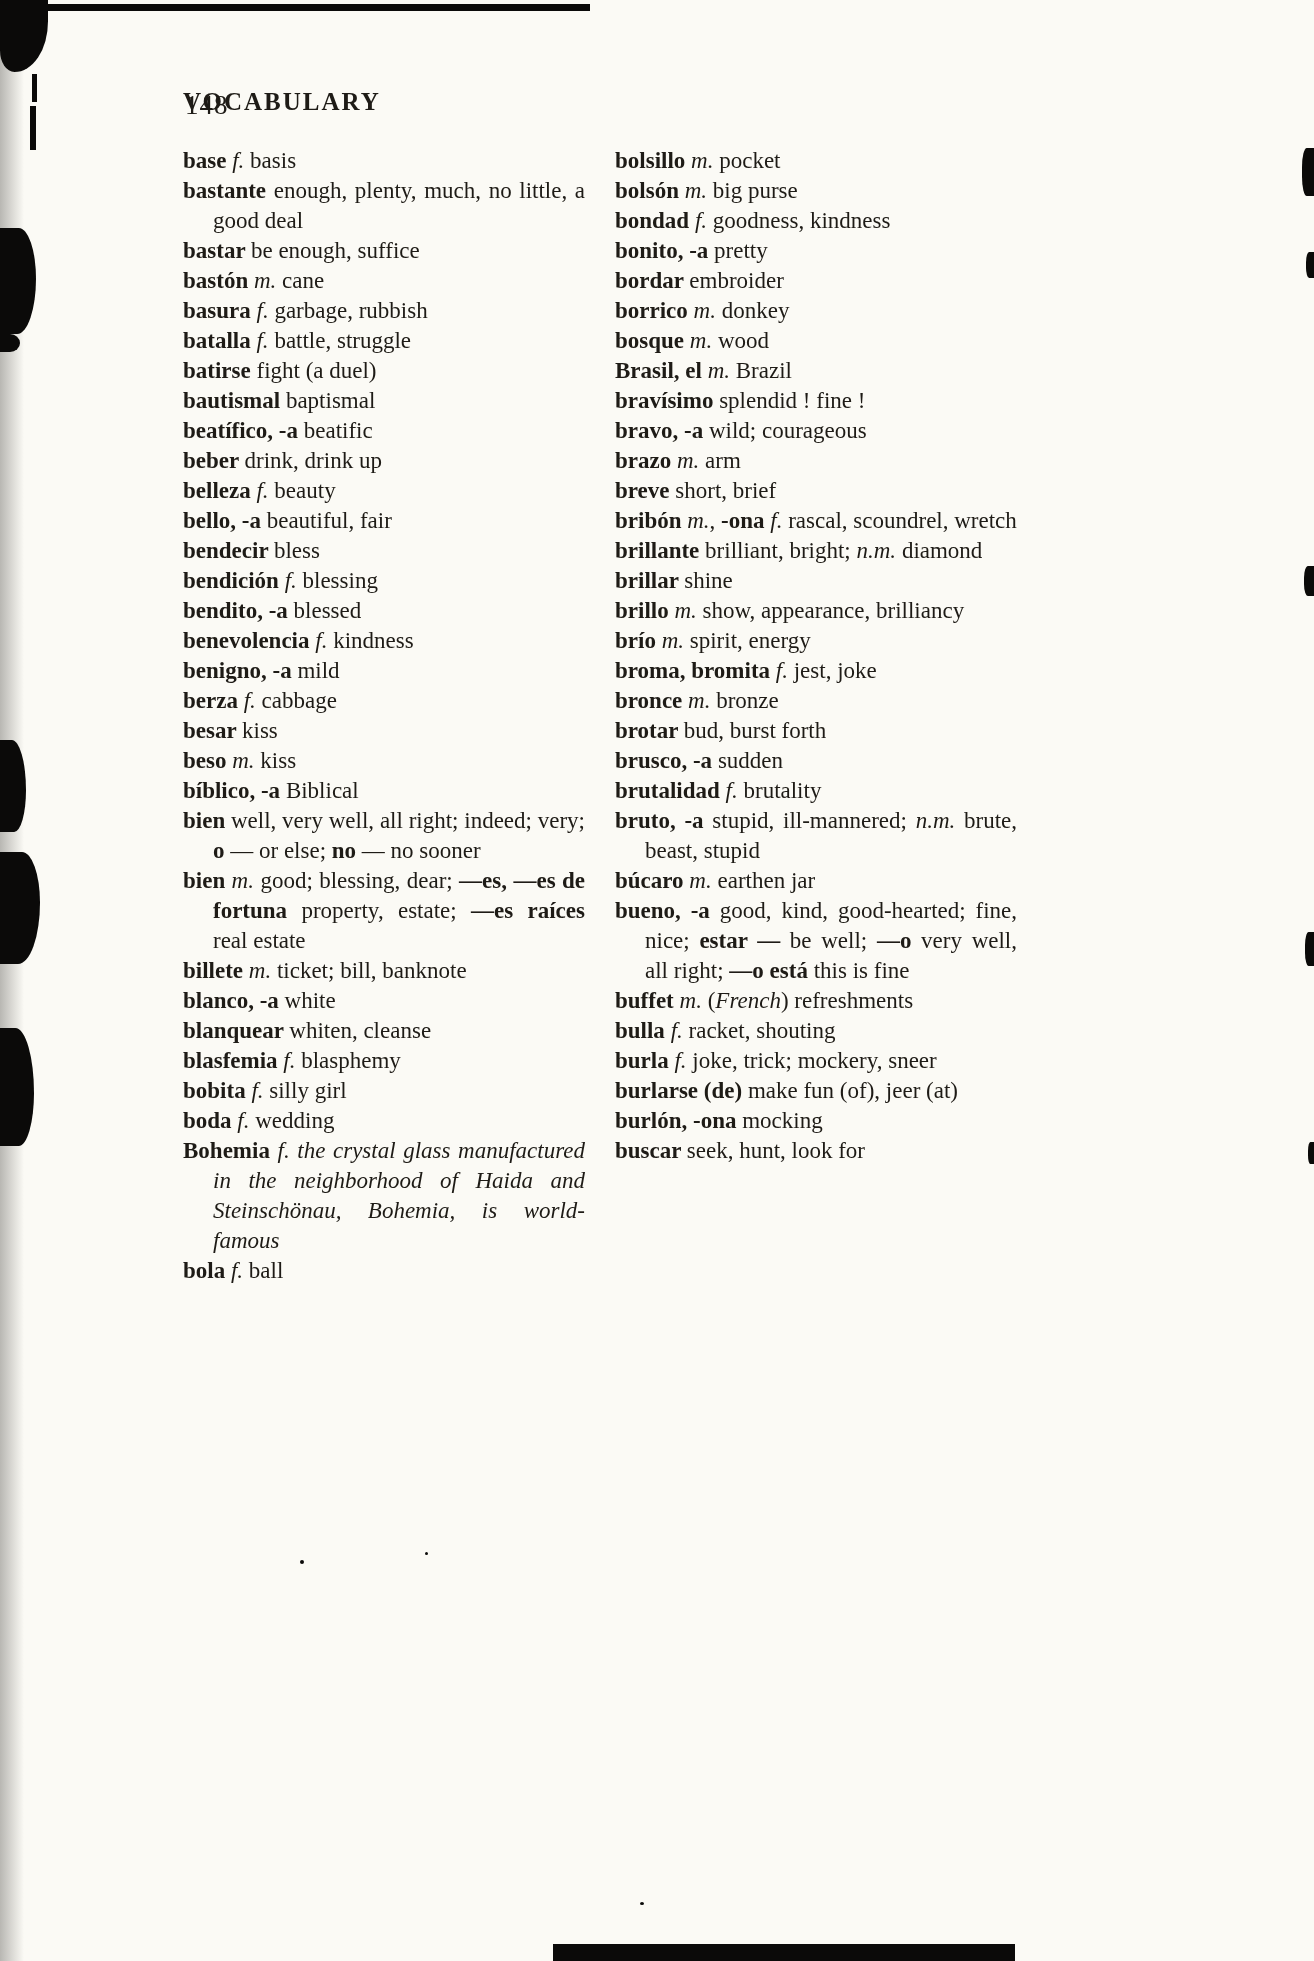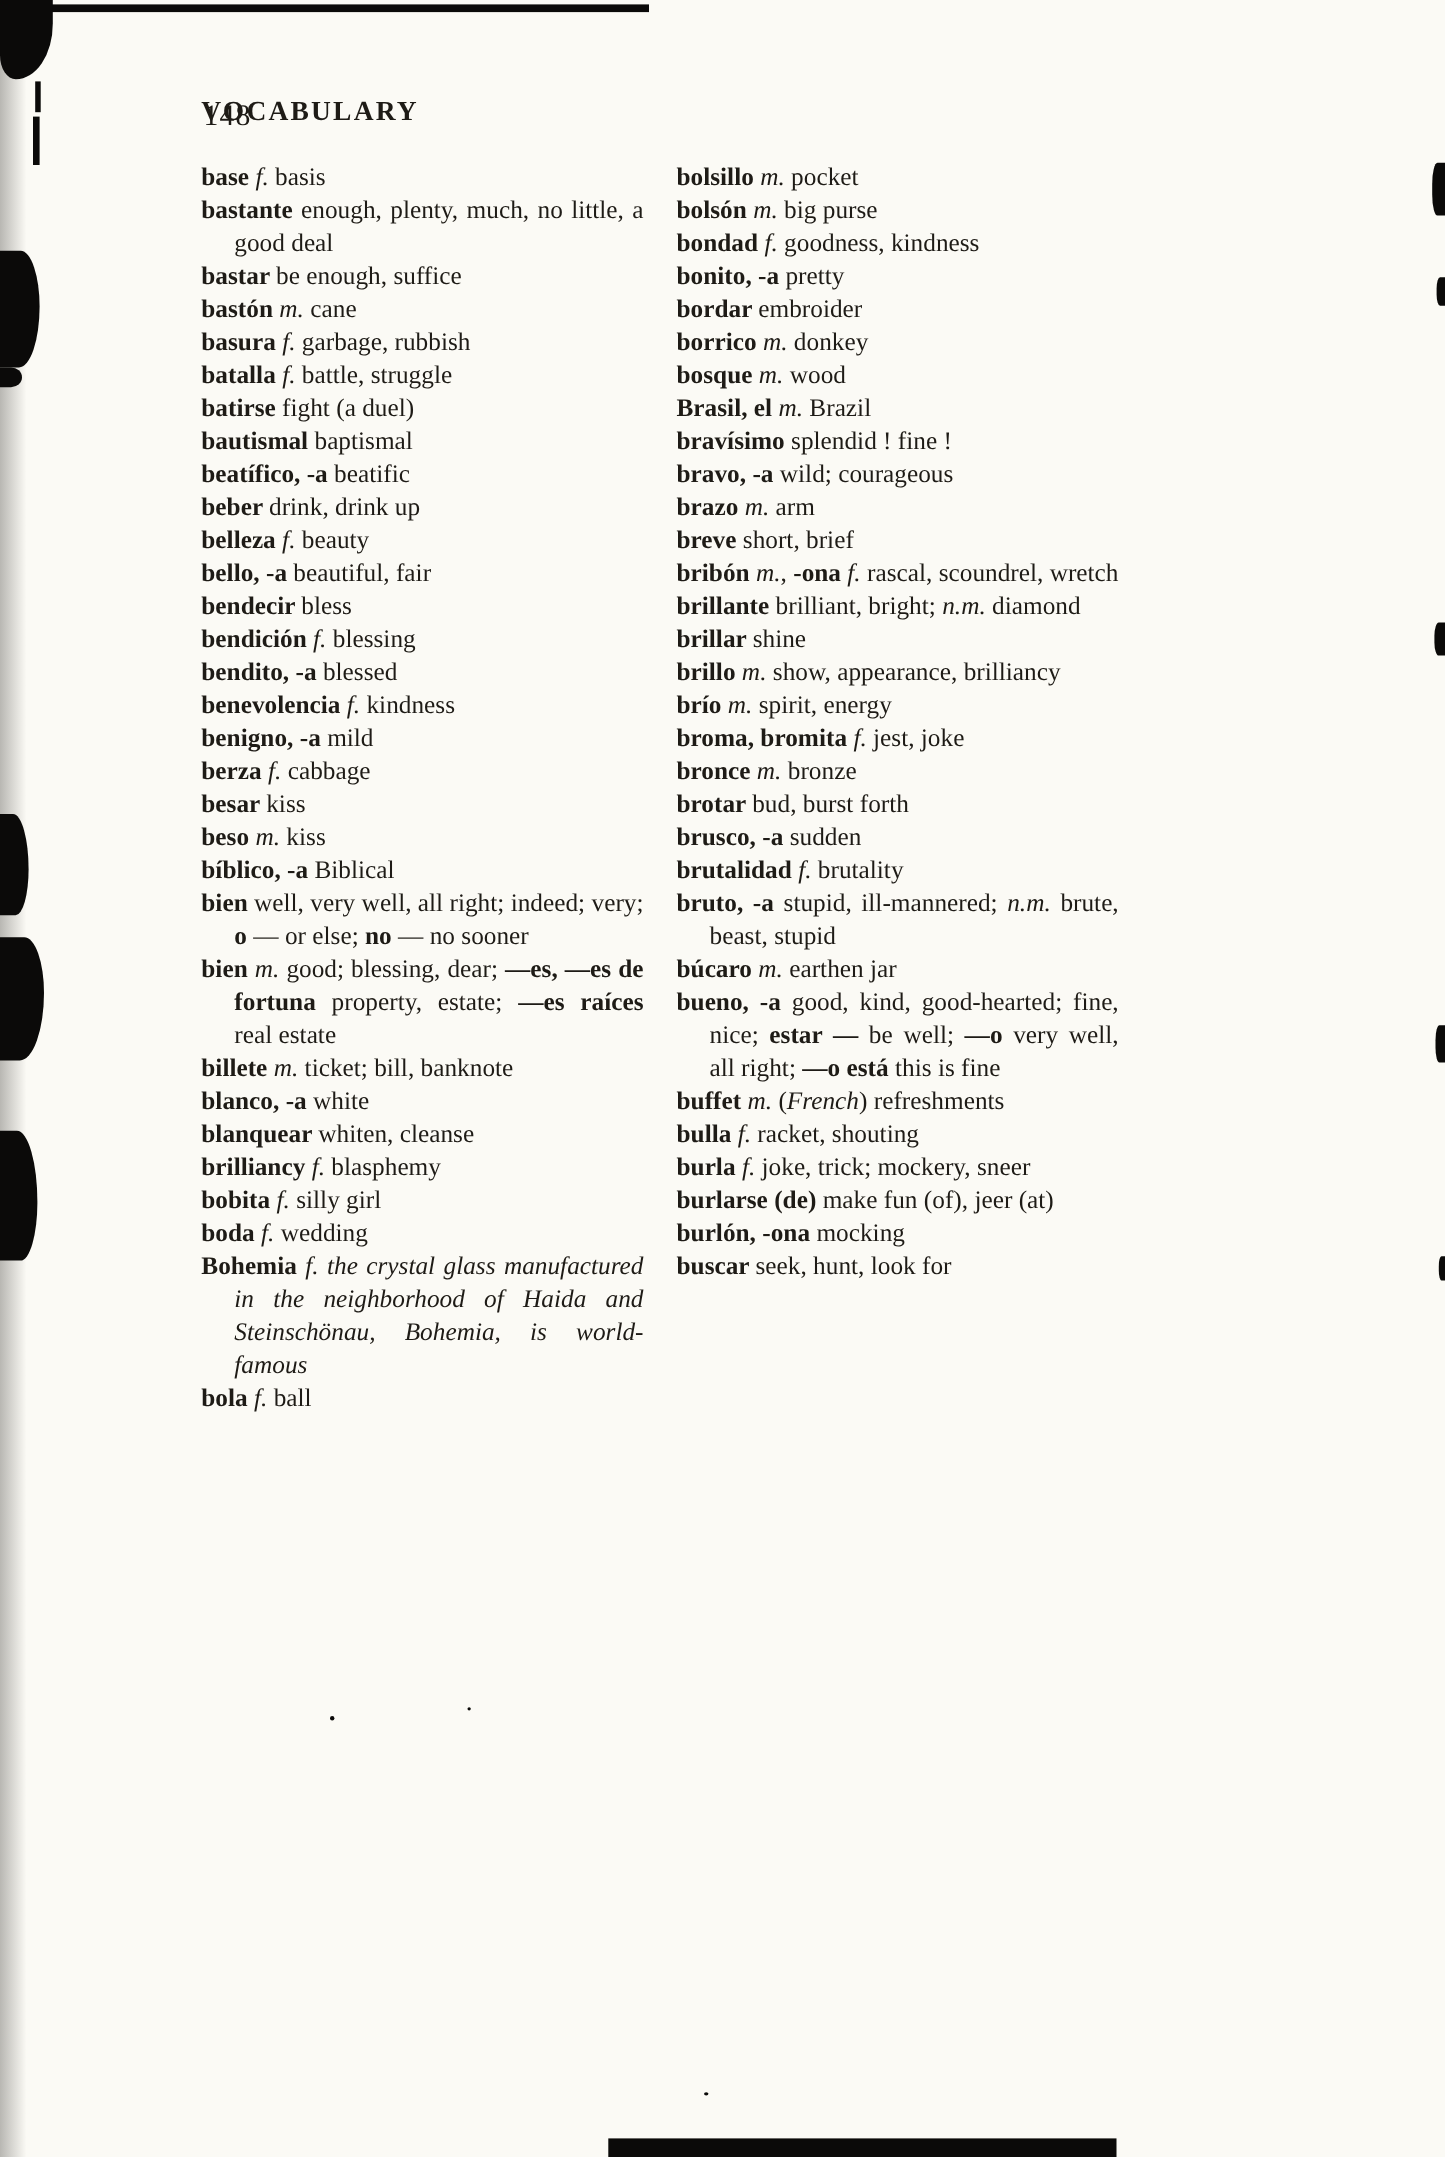--- a/index.html
+++ b/index.html
@@ -93,21 +93,21 @@
         <div class="entry"><span class="seg-b">benigno, -a </span><span class="seg-n">mild</span></div>
         <div class="entry"><span class="seg-b">berza </span><span class="seg-i">f.</span><span class="seg-n"> cabbage</span></div>
         <div class="entry"><span class="seg-b">besar </span><span class="seg-n">kiss</span></div>
         <div class="entry"><span class="seg-b">beso </span><span class="seg-i">m.</span><span class="seg-n"> kiss</span></div>
         <div class="entry"><span class="seg-b">bíblico, -a </span><span class="seg-n">Biblical</span></div>
         <div class="entry"><span class="seg-b">bien </span><span class="seg-n">well, very well, all right; indeed; very; </span><span class="seg-b">o</span><span class="seg-n"> — or else; </span><span class="seg-b">no</span><span class="seg-n"> — no sooner</span></div>
         <div class="entry"><span class="seg-b">bien </span><span class="seg-i">m.</span><span class="seg-n"> good; blessing, dear; </span><span class="seg-b">—es, —es de fortuna </span><span class="seg-n">property, estate; </span><span class="seg-b">—es raíces </span><span class="seg-n">real estate</span></div>
         <div class="entry"><span class="seg-b">billete </span><span class="seg-i">m.</span><span class="seg-n"> ticket; bill, banknote</span></div>
         <div class="entry"><span class="seg-b">blanco, -a </span><span class="seg-n">white</span></div>
         <div class="entry"><span class="seg-b">blanquear </span><span class="seg-n">whiten, cleanse</span></div>
-        <div class="entry"><span class="seg-b">brilliancy </span><span class="seg-i">f.</span><span class="seg-n"> blasphemy</span></div>
+        <div class="entry"><span class="seg-b">blasfemia </span><span class="seg-i">f.</span><span class="seg-n"> blasphemy</span></div>
         <div class="entry"><span class="seg-b">bobita </span><span class="seg-i">f.</span><span class="seg-n"> silly girl</span></div>
         <div class="entry"><span class="seg-b">boda </span><span class="seg-i">f.</span><span class="seg-n"> wedding</span></div>
         <div class="entry"><span class="seg-b">Bohemia </span><span class="seg-i">f. the crystal glass manufactured in the neighborhood of Haida and Steinschönau, Bohemia, is world-famous</span></div>
         <div class="entry"><span class="seg-b">bola </span><span class="seg-i">f.</span><span class="seg-n"> ball</span></div>
       </div>
     <div class="column">
         <div class="entry"><span class="seg-b">bolsillo </span><span class="seg-i">m.</span><span class="seg-n"> pocket</span></div>
         <div class="entry"><span class="seg-b">bolsón </span><span class="seg-i">m.</span><span class="seg-n"> big purse</span></div>
         <div class="entry"><span class="seg-b">bondad </span><span class="seg-i">f.</span><span class="seg-n"> goodness, kindness</span></div>
         <div class="entry"><span class="seg-b">bonito, -a </span><span class="seg-n">pretty</span></div>

